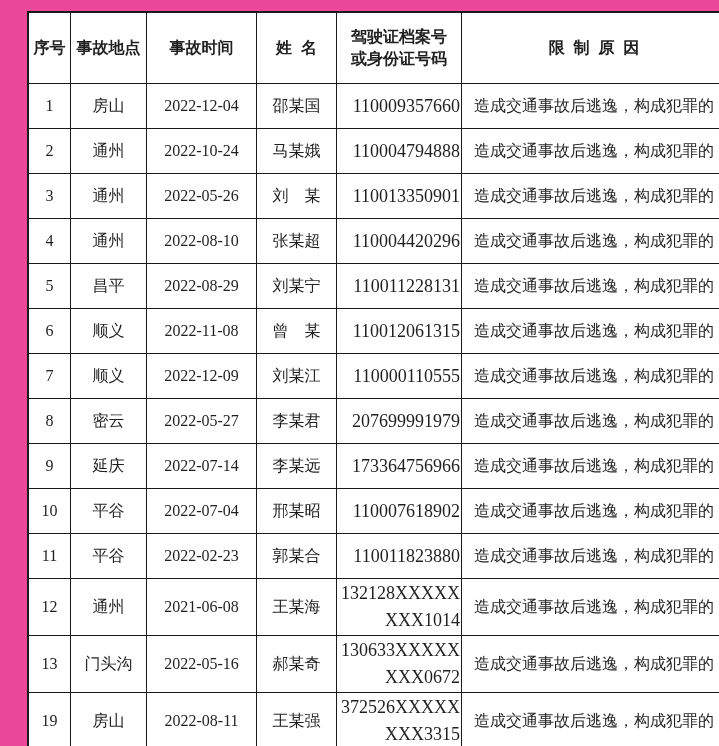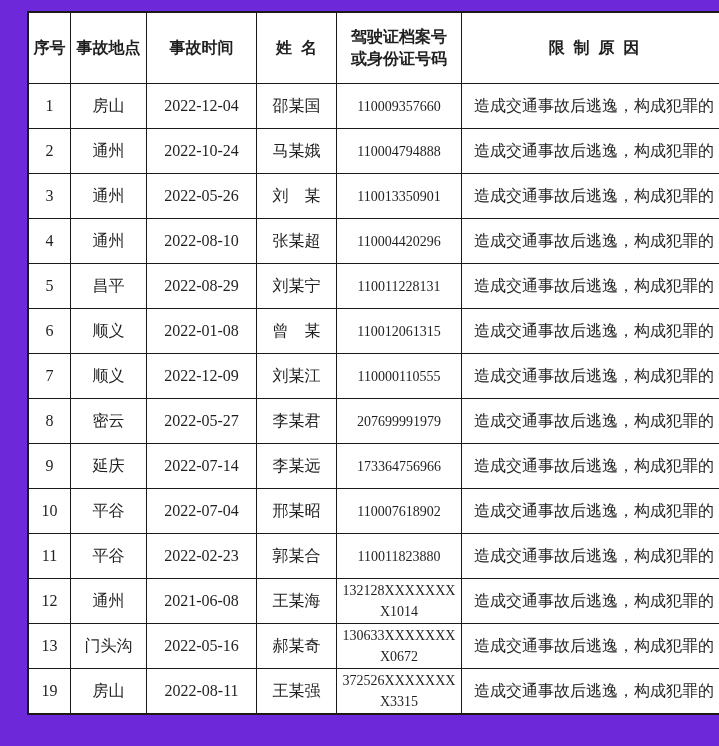--- a/index.html
+++ b/index.html
@@ -12,21 +12,21 @@
     height: 746px;
     font-family: "Liberation Serif", "DejaVu Serif", serif;
     position: relative;
     overflow: hidden;
   }
   .page {
     position: absolute;
     left: 0; top: 0;
     width: 719px;
     height: 746px;
-    background: #6d28d9;
+    background: #ec4899;
   }
   table.restriction-table {
     position: absolute;
     left: 27px;
     top: 11px;
     width: 668px;
     border-collapse: collapse;
     table-layout: fixed;
     border: 2px solid #1a1a1a;
     background: #ffffff;
@@ -53,24 +53,25 @@
   }
   
   .col-no       { width: 37px;  }
   .col-location { width: 71px;  }
   .col-date     { width: 105px; margin-left: 38px; }
   .col-name     { width: 75px;  }
   .col-id       { width: 120px; }
   .col-reason   { width: 260px; }
   
   tbody td.col-id {
-    font-size: 14px;
+    font-size: 18px;
     word-break: break-all;
     line-height: 1.5;
     padding: 1px 1px;
+    text-align: right;
   }
 </style>
 </head>
 <body>
 
 <div class="page">
   <table class="restriction-table">
     <thead>
       <tr id="header-row">
           <th class="col-no">序号</th>
@@ -119,21 +120,21 @@
           <td class="col-no">5</td>
           <td class="col-location">昌平</td>
           <td class="col-date">2022-08-29</td>
           <td class="col-name">刘某宁</td>
           <td class="col-id">110011228131</td>
           <td class="col-reason">造成交通事故后逃逸，构成犯罪的</td>
         </tr>
         <tr>
           <td class="col-no">6</td>
           <td class="col-location">顺义</td>
-          <td class="col-date">2022-01-08</td>
+          <td class="col-date">2022-11-08</td>
           <td class="col-name">曾　某</td>
           <td class="col-id">110012061315</td>
           <td class="col-reason">造成交通事故后逃逸，构成犯罪的</td>
         </tr>
         <tr>
           <td class="col-no">7</td>
           <td class="col-location">顺义</td>
           <td class="col-date">2022-12-09</td>
           <td class="col-name">刘某江</td>
           <td class="col-id">110000110555</td>

